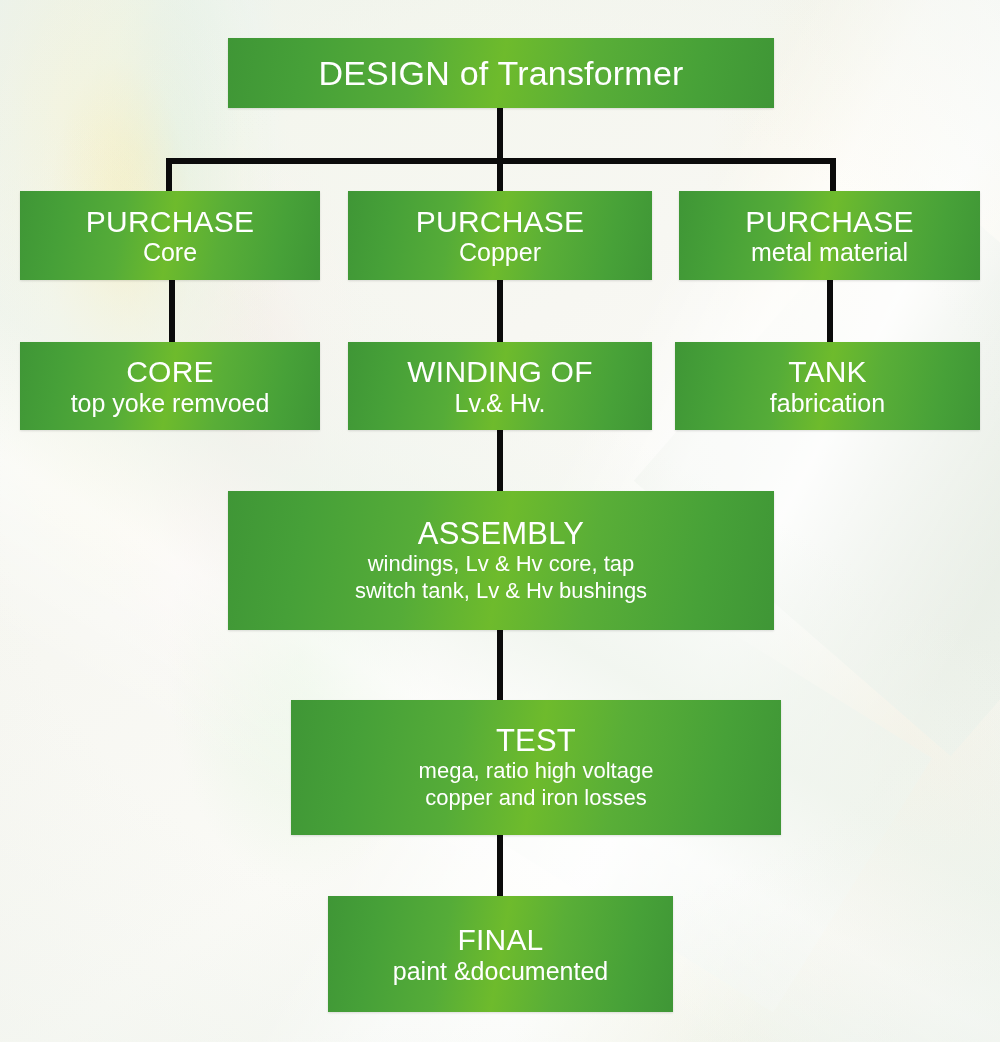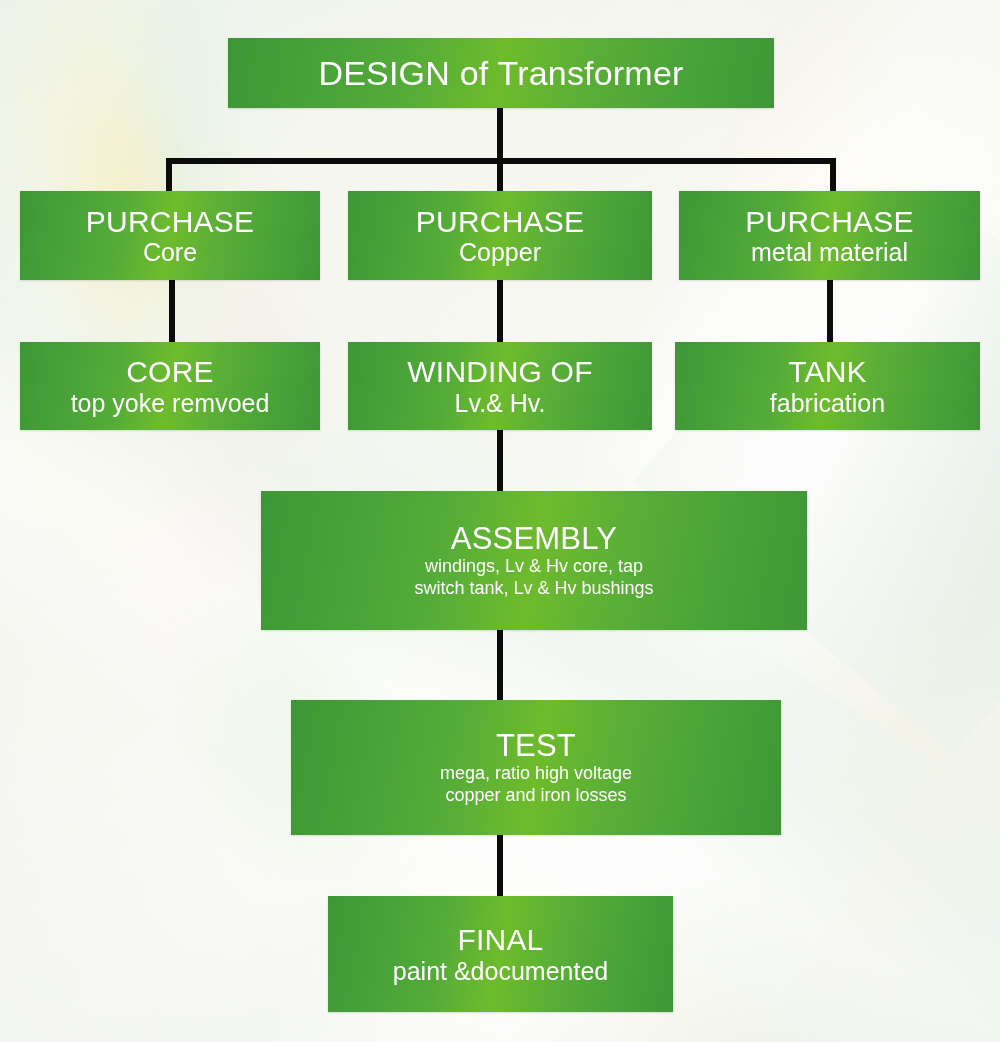--- a/index.html
+++ b/index.html
@@ -132,21 +132,21 @@
     font-size: 30px;
     font-weight: 400;
     letter-spacing: 0.2px;
     white-space: nowrap;
   }
   .node .sub {
     font-size: 25px;
     font-weight: 400;
   }
   .node.big .title { font-size: 31px; }
-  .node.big .sub { font-size: 18px; line-height: 1.2; }
+  .node.big .sub { font-size: 22px; line-height: 1.2; }
 
   .node.design .title {
     font-size: 34px;
   }
 
   
   .conn {
     position: absolute;
     background: #0b0b0b;
     z-index: 2;
@@ -211,21 +211,21 @@
   <div class="node" style="left:348px; top:342px; width:304px; height:88px;">
     <div class="title">WINDING OF</div>
     <div class="sub">Lv.&amp; Hv.</div>
   </div>
 
   <div class="node" style="left:675px; top:342px; width:305px; height:88px;">
     <div class="title">TANK</div>
     <div class="sub">fabrication</div>
   </div>
 
-  <div class="node big" style="left:228px; top:491px; width:546px; height:139px;margin-left:33px;">
+  <div class="node big" style="left:228px; top:491px; width:546px; height:139px;">
     <div class="title">ASSEMBLY</div>
     <div class="sub">windings, Lv &amp; Hv core, tap</div>
     <div class="sub">switch tank, Lv &amp; Hv bushings</div>
   </div>
 
   <div class="node big" style="left:291px; top:700px; width:490px; height:135px;">
     <div class="title">TEST</div>
     <div class="sub">mega, ratio high voltage</div>
     <div class="sub">copper and iron losses</div>
   </div>

